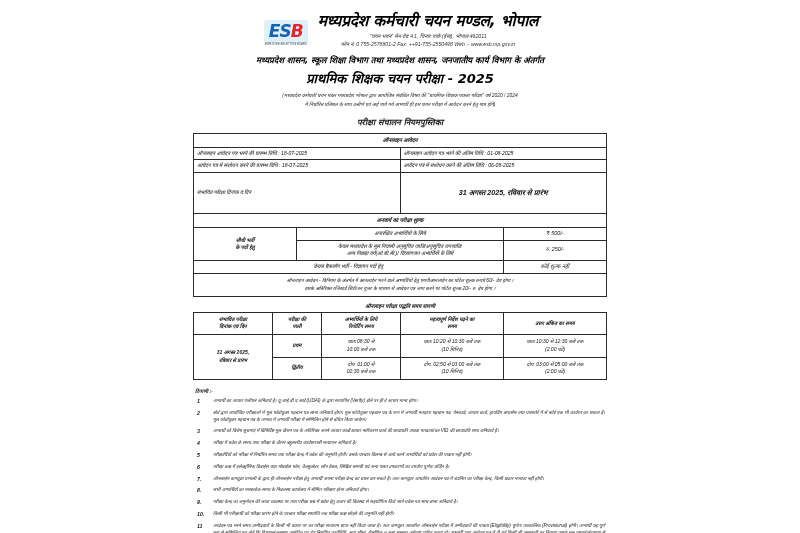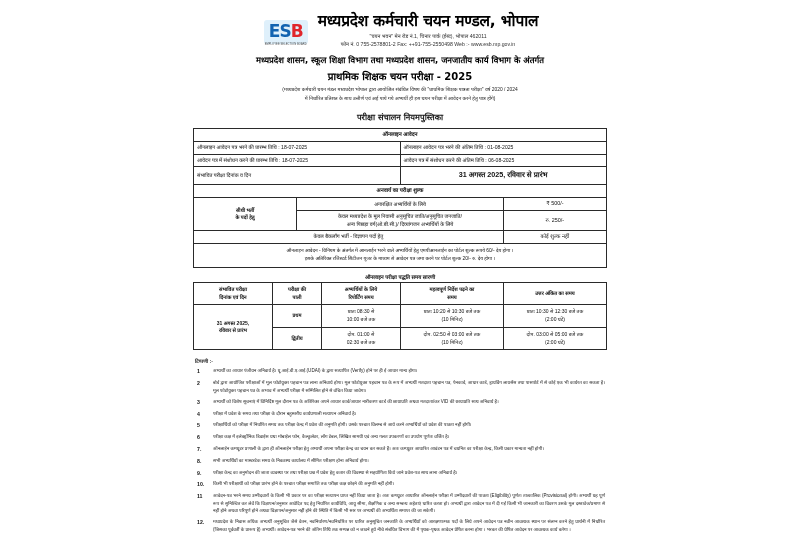--- a/index.html
+++ b/index.html
@@ -13,20 +13,21 @@
     font-family: "Liberation Sans", "DejaVu Sans", sans-serif;
     color: #1a1a1a;
     overflow: hidden;
   }
   .page {
     position: relative;
     width: 800px;
     height: 533px;
     background: #ffffff;
     box-sizing: border-box;
+    font-style: italic;
   }
   .sheet {
     position: absolute;
     left: 185px;
     top: 0px;
     width: 430px;
     height: 533px;
     background: #ffffff;
     padding: 6px 8px 0 8px;
     box-sizing: border-box;
@@ -108,21 +109,21 @@
   .dept-line {
     font-family: "DejaVu Sans", sans-serif;
     font-size: 8.4px;
     font-weight: bold;
     color: #000;
     line-height: 1.6;
     white-space: nowrap;
   }
   .exam-name {
     font-family: "DejaVu Sans", sans-serif;
-    font-size: 10px;
+    font-size: 13px;
     font-weight: bold;
     color: #000;
     line-height: 1.9;
   }
   .note-paren {
     font-size: 4.9px;
     color: #222;
     line-height: 1.75;
     padding: 0 6px;
   }
@@ -157,21 +158,21 @@
   .band {
     text-align: center;
     font-weight: bold;
     font-size: 5.4px;
     padding: 2.5px 3px;
   }
   .date-big {
     text-align: center;
     font-weight: bold;
     font-size: 7.2px;
-    padding: 3px;
+    padding: 15px;
   }
   .fee-val {
     text-align: center;
     font-size: 5.4px;
   }
   .portal-note td {
     font-size: 4.8px;
     text-align: center;
     line-height: 1.75;
     padding: 3px 4px;

